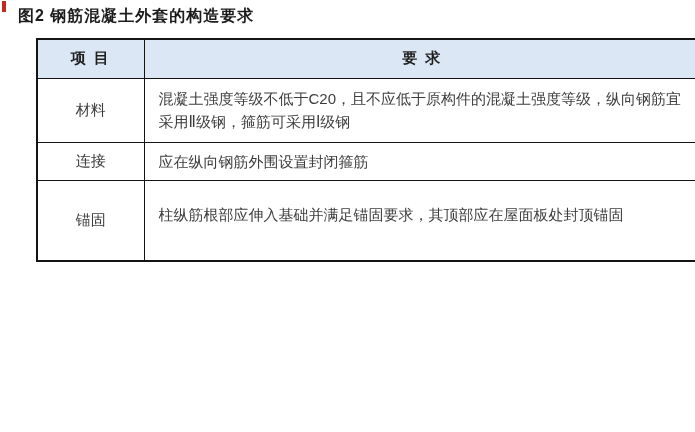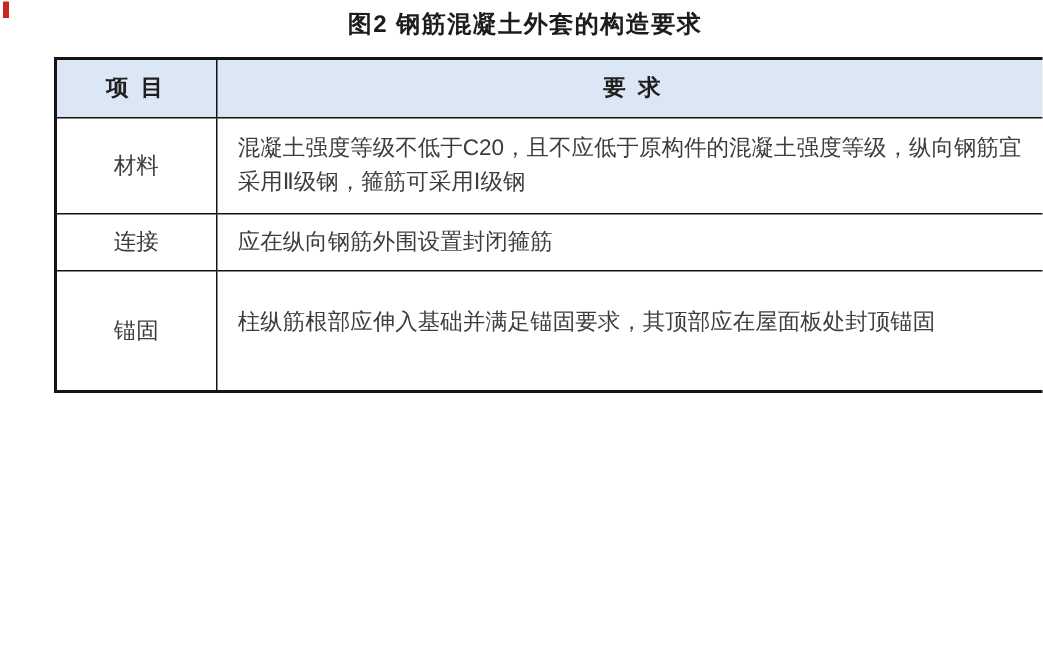--- a/index.html
+++ b/index.html
@@ -12,21 +12,21 @@
   .red-marker {
     position: absolute;
     left: 2px; top: 1px;
     width: 4px; height: 11px;
     background: #c5281c;
   }
   .title {
     position: absolute;
     left: 18px; top: 6px;
     width: 664px;
-    text-align: center;
+    text-align: left;
     font-size: 16px;
     font-weight: bold;
     color: #1c1c1c;
     letter-spacing: 1px;
   }
   table.req-table {
     position: absolute;
     left: 18px; top: 38px;
     width: 664px;
     border-collapse: collapse;

